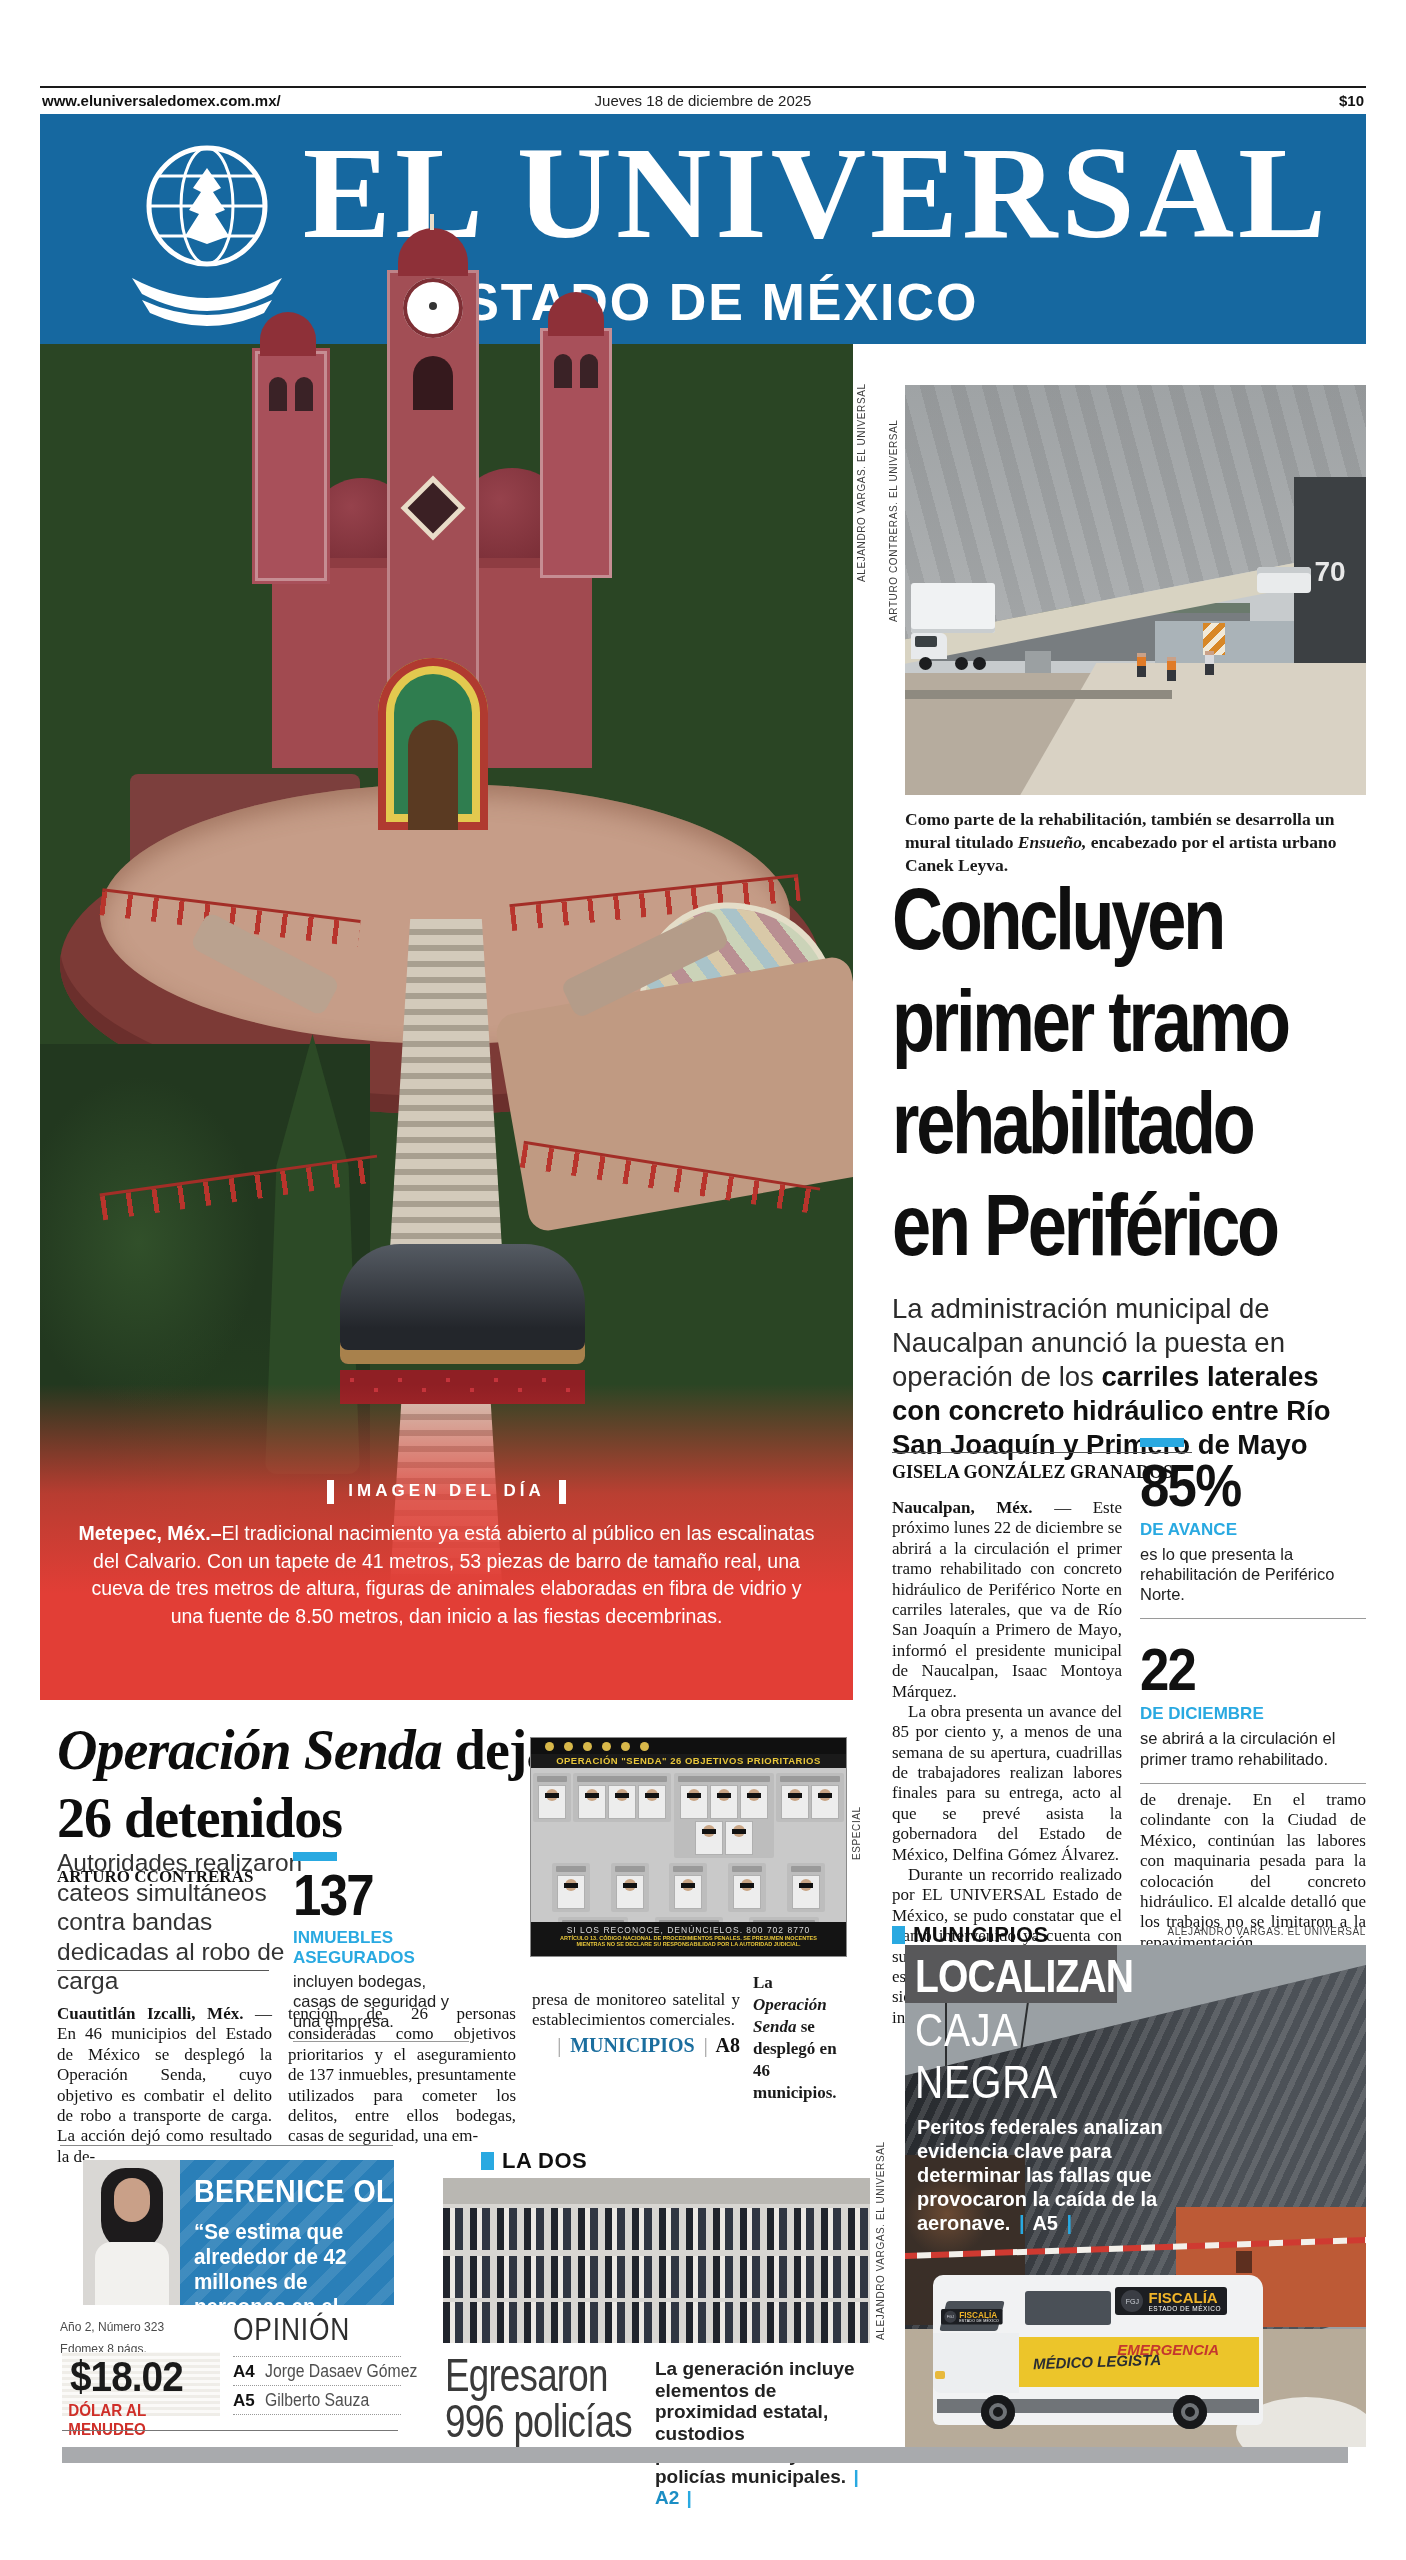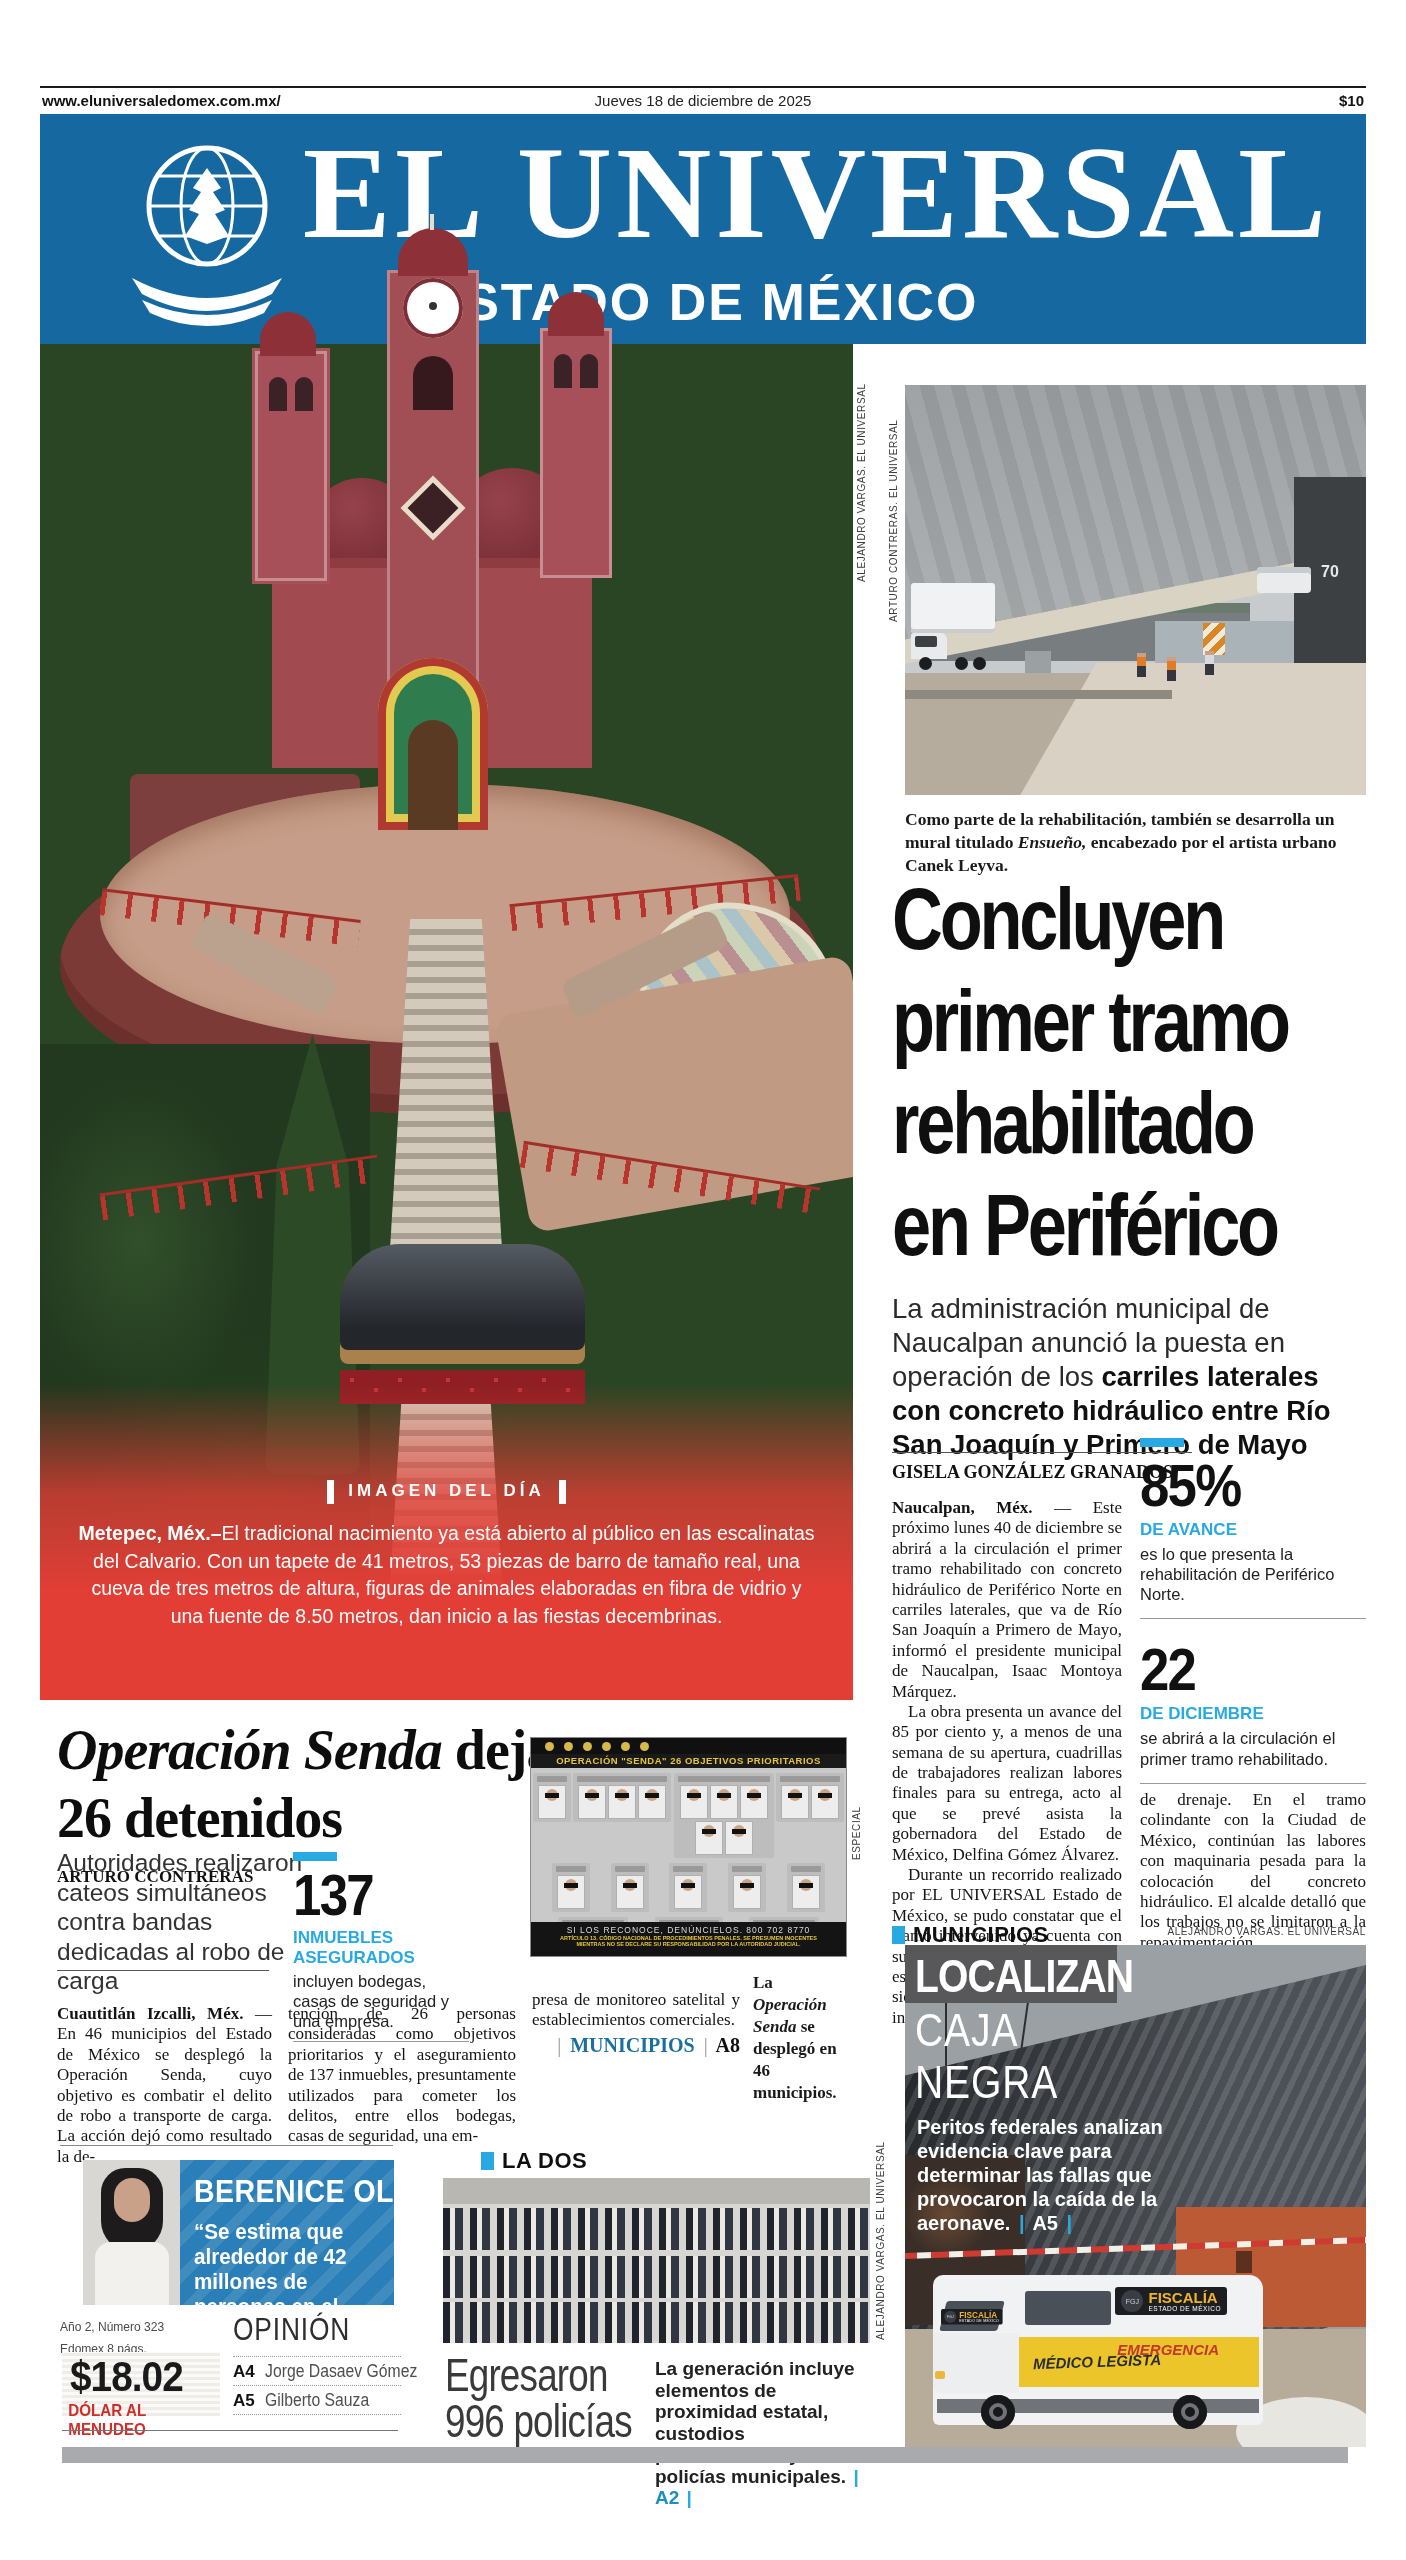--- a/index.html
+++ b/index.html
@@ -262,21 +262,21 @@
 <div class="abs vcred" style="left:856px;top:352px;height:230px;">ALEJANDRO VARGAS. EL UNIVERSAL</div>
 <div class="abs vcred" style="left:888px;top:392px;height:230px;">ARTURO CONTRERAS. EL UNIVERSAL</div>
 
 <div class="abs pphoto">
   <div class="abs" style="left:0;top:228px;width:345px;height:38px;background:#787d80;border-top:10px solid transparent;box-shadow:0 -10px 0 #6a7a6c;"></div>
   <div class="abs" style="left:120px;top:266px;width:26px;height:64px;background:#9ba0a2;"></div>
   <div class="abs" style="left:255px;top:266px;width:26px;height:60px;background:#9ba0a2;"></div>
   <div class="abs" style="left:250px;top:236px;width:140px;height:58px;background:#aab3b8;"></div>
   <div class="abs slab"></div>
   <div class="abs slabedge"></div>
-  <div class="abs" style="right:0;top:92px;width:72px;height:215px;background:#3c4043;color:#e8e8e8;font-weight:bold;font-size:16px;text-align:center;line-height:190px;"><span>70</span></div>
+  <div class="abs" style="right:0;top:92px;width:72px;height:215px;background:#3c4043;color:#e8e8e8;font-weight:bold;font-size:28px;text-align:center;line-height:190px;"><span>70</span></div>
   <div class="abs" style="left:0;bottom:0;width:100%;height:122px;background:#b6ac9e;"></div>
   <div class="abs" style="left:25%;right:0;bottom:0;height:132px;background:#d9d2c4;clip-path:polygon(0 100%,22% 0,100% 0,100% 100%);"></div>
   <div class="abs" style="left:0;bottom:96px;width:58%;height:9px;background:#8e8a80;"></div>
   <div class="abs" style="left:298px;top:238px;width:22px;height:32px;background:repeating-linear-gradient(135deg,#d88726 0 6px,#f2ead8 6px 12px);"></div>
 
   <div class="abs" style="left:6px;top:198px;width:84px;height:88px;">
     <div class="abs" style="left:0;top:0;width:84px;height:50px;background:#f0f2f3;border-radius:3px;box-shadow:inset 0 -4px 0 #c9cdcf;"></div>
     <div class="abs" style="left:0;top:50px;width:36px;height:26px;background:#e8eaec;border-radius:3px 6px 0 0;"></div>
     <div class="abs" style="left:4px;top:53px;width:22px;height:11px;background:#3a4043;border-radius:2px;"></div>
     <div class="abs" style="left:8px;top:74px;width:13px;height:13px;border-radius:50%;background:#1c1d1f;"></div>
@@ -301,21 +301,21 @@
 <div class="abs bigline" style="left:892px;top:1174px;">en Periférico</div>
 
 <div class="abs deck" style="left:892px;top:1292px;width:474px;">
   <span>La administración municipal de Naucalpan anunció la puesta en operación de los </span><b>carriles laterales con concreto hidráulico entre Río San Joaquín y Primero de Mayo</b>
 </div>
 
 <div class="abs thinrule" style="left:892px;top:1452px;width:300px;"></div>
 <div class="abs byline" style="left:892px;top:1462px;">GISELA GONZÁLEZ GRANADOS</div>
 
 <div class="abs bodytxt" style="left:892px;top:1498px;width:230px;">
-  <p style="margin:0;"><b><span>Naucalpan, Méx.</span></b><span> — Este próximo lunes 40 de diciembre se abrirá a la circulación el primer tramo rehabilitado con concreto hidráulico de Periférico Norte en carriles laterales, que va de Río San Joaquín a Primero de Mayo, informó el presidente municipal de Naucalpan, Isaac Montoya Márquez.</span></p>
+  <p style="margin:0;"><b><span>Naucalpan, Méx.</span></b><span> — Este próximo lunes 22 de diciembre se abrirá a la circulación el primer tramo rehabilitado con concreto hidráulico de Periférico Norte en carriles laterales, que va de Río San Joaquín a Primero de Mayo, informó el presidente municipal de Naucalpan, Isaac Montoya Márquez.</span></p>
   <p style="margin:0;" class="ind"><span>La obra presenta un avance del 85 por ciento y, a menos de una semana de su apertura, cuadrillas de trabajadores realizan labores finales para su entrega, acto al que se prevé asista la gobernadora del Estado de México, Delfina Gómez Álvarez.</span></p>
   <p style="margin:0;" class="ind"><span>Durante un recorrido realizado por EL UNIVERSAL Estado de México, se pudo constatar que el tramo intervenido ya cuenta con superficie de rodamiento en buen estado, las banquetas están siendo rehabilitadas y se instalaron nuevas rejillas</span></p>
 </div>
 
 <div class="abs" style="left:1140px;top:1438px;width:226px;">
   <div class="cyanbar"></div>
   <div class="statval" style="margin-top:4px;">85%</div>
   <div class="statlab">DE AVANCE</div>
   <div class="statdesc" style="margin-top:4px;">es lo que presenta la rehabilitación de Periférico Norte.</div>
   <div style="height:1px;background:#9a9a9a;margin:14px 0 16px;"></div>

